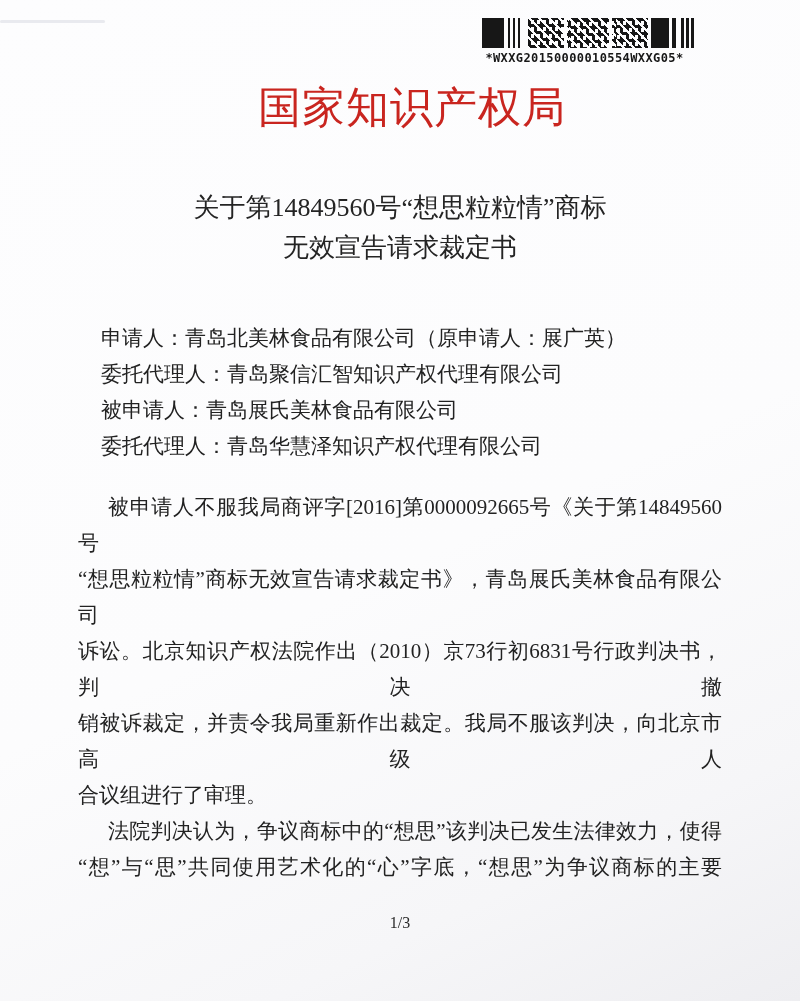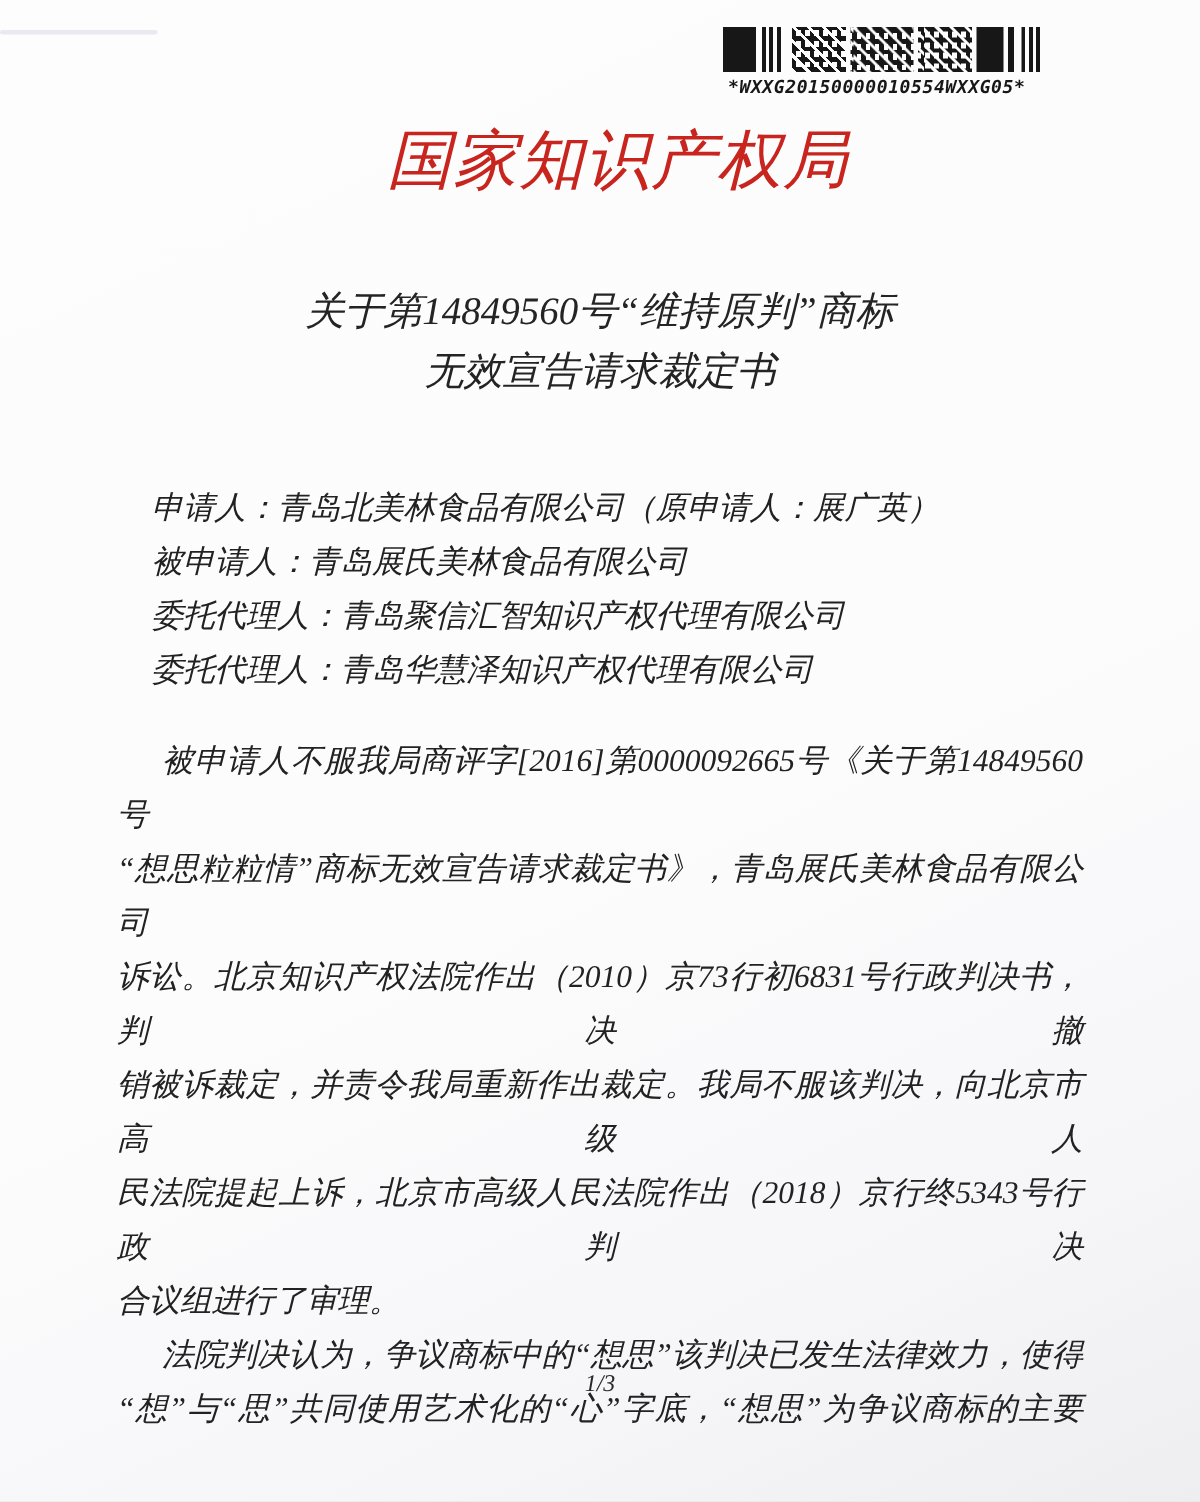--- a/index.html
+++ b/index.html
@@ -1,15 +1,15 @@
 <!DOCTYPE html>
 <html><head>
 <meta charset="utf-8">
 <style>
-  * { margin:0; padding:0; box-sizing:border-box;font-style:italic; }
+  * { margin:0; padding:0; box-sizing:border-box; }
   html,body { background:#e8e8ea; }
   .page {
     position:relative;
     width:800px; height:1001px;
     margin:0 auto;
     background:linear-gradient(155deg,#fdfdfe 0%,#fcfcfd 55%,#f6f6f8 82%,#eeeef1 100%);
     overflow:hidden;
     font-family:"Liberation Serif","DejaVu Serif",serif;
     color:#1f1f1f;
   }
@@ -84,38 +84,37 @@
       <div class="bc bc-bar1" style="width:4px"></div>
       <div class="bc" style="width:5px"></div>
       <div class="bc bc-bars3" style="width:14px"></div>
     </div>
     <div class="barcode-label">*WXXG20150000010554WXXG05*</div>
   </div>
 
   <div class="agency-title">国家知识产权局</div>
 
   <div class="doc-title">
-    <div>关于第14849560号“维持原判”商标</div>
+    <div>关于第14849560号“想思粒粒情”商标</div>
     <div>无效宣告请求裁定书</div>
   </div>
 
 
   <div class="parties">
     <div>申请人：青岛北美林食品有限公司（原申请人：展广英）</div>
+    <div>委托代理人：青岛聚信汇智知识产权代理有限公司</div>
     <div>被申请人：青岛展氏美林食品有限公司</div>
-    <div>委托代理人：青岛聚信汇智知识产权代理有限公司</div>
     <div>委托代理人：青岛华慧泽知识产权代理有限公司</div>
   </div>
 
   <div class="body-text">
     <div class="line indent">被申请人不服我局商评字[2016]第0000092665号《关于第14849560号</div>
     <div class="line">“想思粒粒情”商标无效宣告请求裁定书》，青岛展氏美林食品有限公司</div>
     <div class="line">诉讼。北京知识产权法院作出（2010）京73行初6831号行政判决书，判决撤</div>
     <div class="line">销被诉裁定，并责令我局重新作出裁定。我局不服该判决，向北京市高级人</div>
-    <div class="line">民法院提起上诉，北京市高级人民法院作出（2018）京行终5343号行政判决</div>
     <div class="line flush">合议组进行了审理。</div>
     <div class="line indent">法院判决认为，争议商标中的“想思”该判决已发生法律效力，使得</div>
     <div class="line">“想”与“思”共同使用艺术化的“心”字底，“想思”为争议商标的主要</div>
 
   </div>
 
   <div class="page-number">1/3</div>
 
 </div>
 

